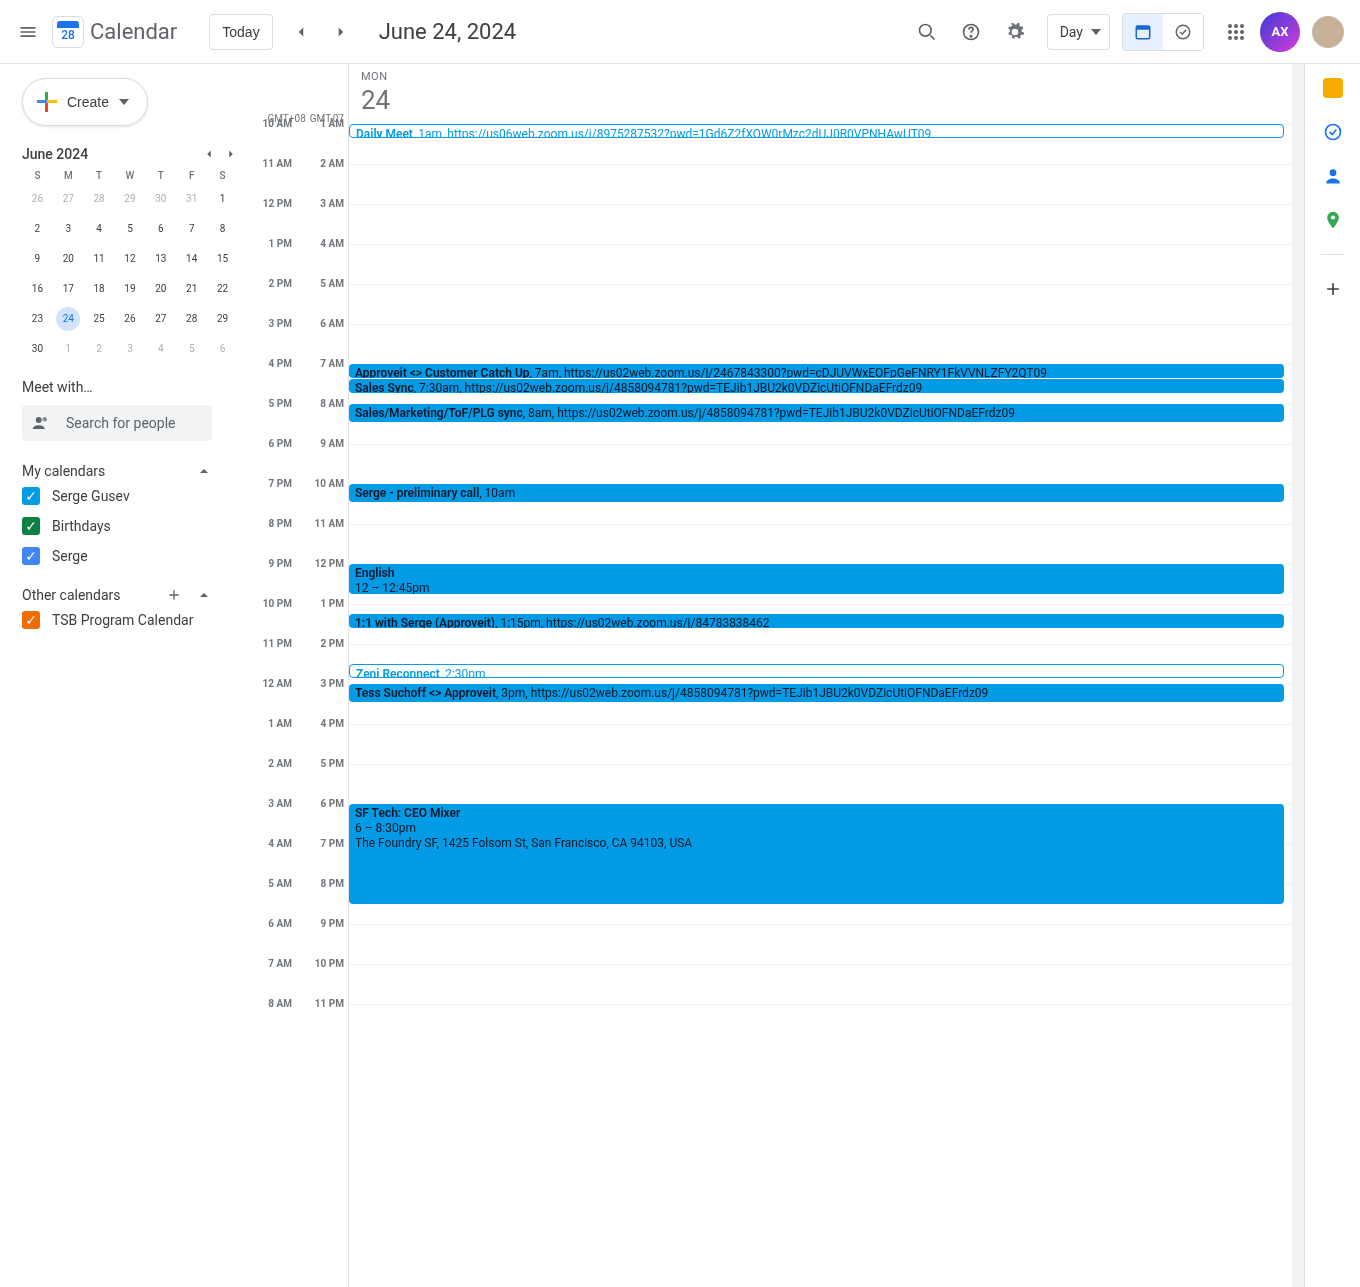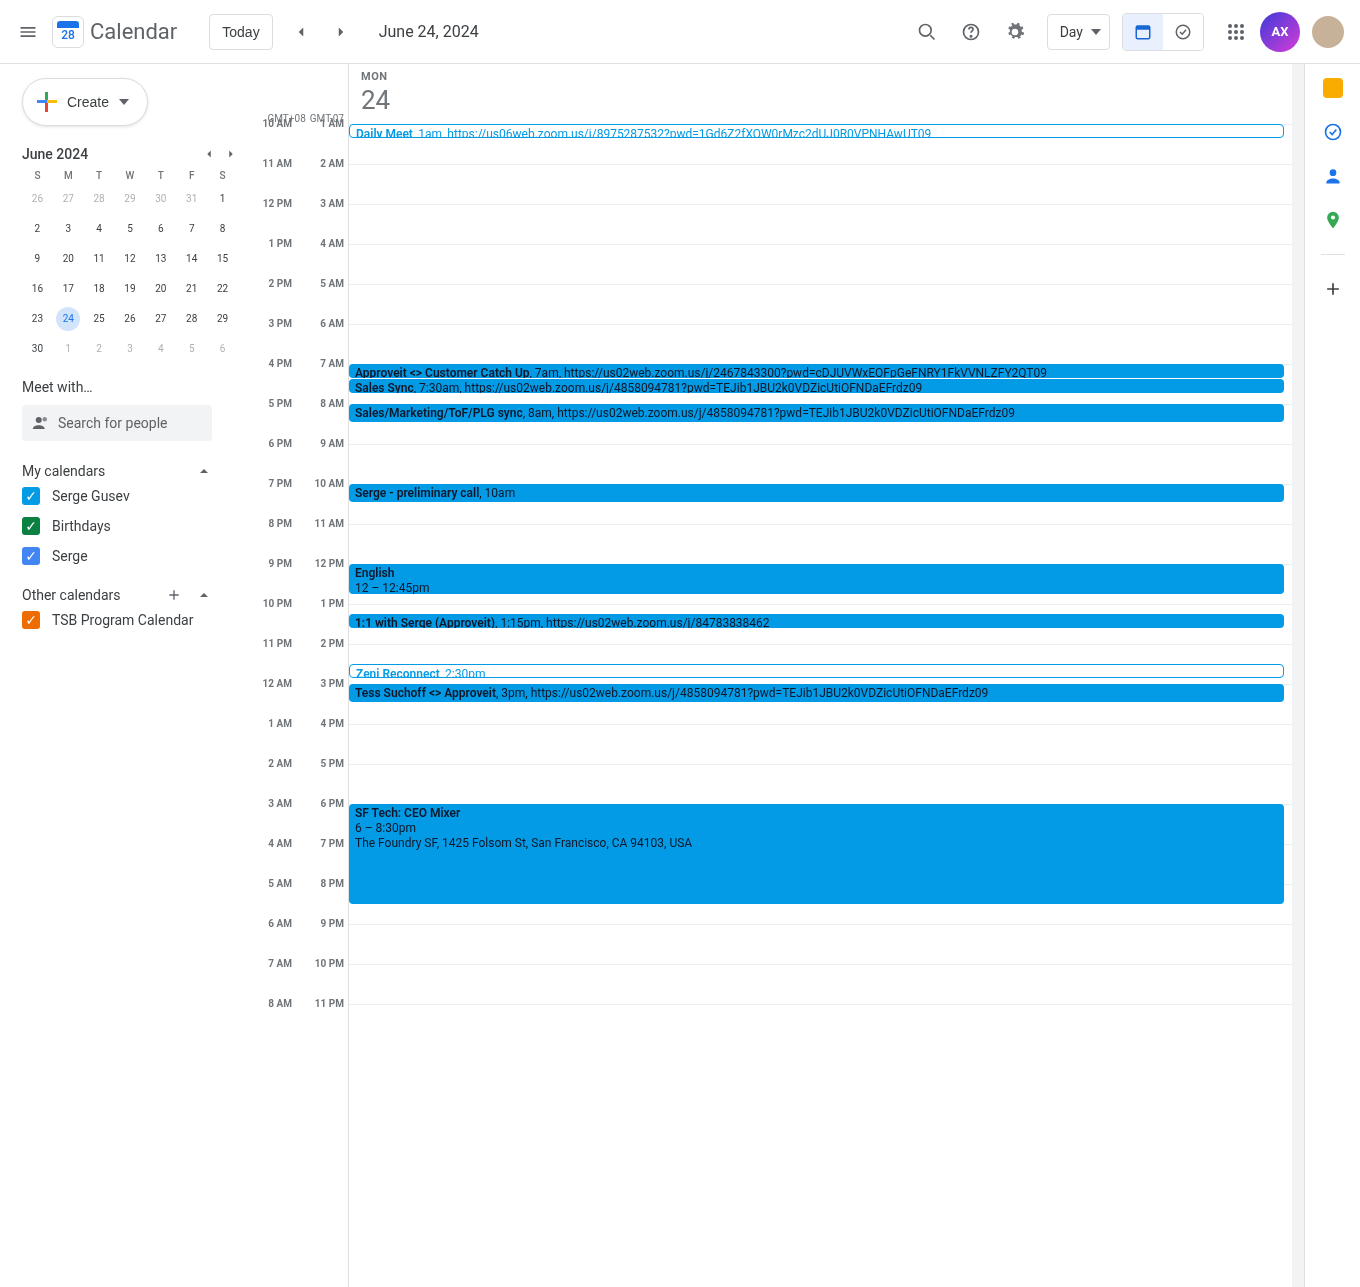--- a/index.html
+++ b/index.html
@@ -24,21 +24,21 @@
     position:relative;
   }
   .logo-badge::before{content:"";position:absolute;inset:4px 4px auto 4px;height:7px;background:#1a73e8;border-radius:3px 3px 0 0;}
   .logo-num{font-size:12px;font-weight:500;color:#1a73e8;margin-top:7px;}
   .logo-text{font-size:22px;color:#5f6368;font-weight:400;}
   .today-btn{
     height:36px;padding:0 12px;border:1px solid #dadce0;background:#fff;
     border-radius:4px;font-size:14px;color:#3c4043;cursor:pointer;margin-right:4px;
   }
   .nav-arrows{display:flex;margin-right:14px;}
-  .title-date{font-size:16px;color:#3c4043;font-weight:400;}
+  .title-date{font-size:22px;color:#3c4043;font-weight:400;}
   .header-spacer{flex:1;}
   .view-dd{
     height:36px;padding:0 8px 0 12px;border:1px solid #dadce0;border-radius:4px;
     background:#fff;display:flex;align-items:center;gap:8px;color:#3c4043;cursor:pointer;
     font-size:14px; margin:0 8px;
   }
   .seg{
     display:flex;border:1px solid #dadce0;border-radius:4px;overflow:hidden;margin-right:8px;
   }
   .seg button{
@@ -77,39 +77,39 @@
   .mini-nav{display:flex;gap:8px;color:#5f6368;}
   .mini-grid{display:grid;grid-template-columns:repeat(7,1fr);font-size:10px;
     text-align:center;margin-top:8px;row-gap:6px;color:#70757a;}
   .mini-grid .dow{font-weight:500;}
   .mini-grid .d{font-size:10px;color:#3c4043;cursor:pointer;height:24px;line-height:24px;border-radius:50%;}
   .mini-grid .d.out{color:#b0b0b0;}
   .mini-grid .d.sel-light{background:#d2e3fc;color:#1a73e8;width:24px;margin:auto;}
   .meet-label{margin-top:18px;font-size:14px;color:#3c4043;}
   .searchppl{
     margin-top:10px;height:36px;background:#f1f3f4;border-radius:4px;display:flex;
-    align-items:center;gap:8px;padding:0 10px;color:#5f6368;font-size:14px;width:190px;
+    align-items:center;gap:16px;padding:0 10px;color:#5f6368;font-size:14px;width:190px;
   }
   .section-hdr{
     display:flex;align-items:center;justify-content:space-between;margin-top:22px;
     font-size:14px;color:#3c4043;font-weight:400;width:190px;
   }
   .cal-list{margin-top:8px;display:flex;flex-direction:column;gap:12px;}
   .cal-item{display:flex;align-items:center;gap:12px;font-size:14px;color:#3c4043;cursor:pointer;}
   .chk{width:18px;height:18px;border-radius:3px;display:flex;align-items:center;justify-content:center;color:#fff;font-size:14px;}
   
   .tz-cols{
     width:100px;flex:none;display:flex;flex-direction:column;padding-top:4px;
   }
   .tz-hdr{display:flex;justify-content:flex-end;gap:4px;font-size:10px;color:#70757a;padding-right:4px;height:56px;align-items:flex-end;}
   .hour-labels{display:flex;flex-direction:column;}
   .hour-row{height:40px;display:flex;justify-content:flex-end;gap:10px;font-size:10px;color:#70757a;padding-right:4px;align-items:flex-start;position:relative;top:-6px;font-weight:bold;}
   .day-col{flex:1;position:relative;border-left:1px solid #e0e0e0;}
   .day-hdr{height:60px;padding:6px 0 0 12px;}
-  .day-dow{font-size:11px;font-weight:700;color:#70757a;letter-spacing:.5px;}
+  .day-dow{font-size:11px;font-weight:400;color:#70757a;letter-spacing:.5px;}
   .day-num{font-size:26px;color:#70757a;margin-top:2px;}
   .grid-lines{position:relative;}
   .gline{height:40px;border-top:1px solid #eceff1;}
   .events{position:absolute;left:0;right:8px;top:60px;}
   .evt{
     position:absolute;left:0;right:0;background:#039be5;color:#0f172a;border-radius:4px;
     font-size:12px;padding:2px 6px;overflow:hidden;white-space:nowrap;text-overflow:ellipsis;
     cursor:pointer;
   }
   .evt.outline{background:#fff;color:#039be5;border:1px solid #039be5;}

